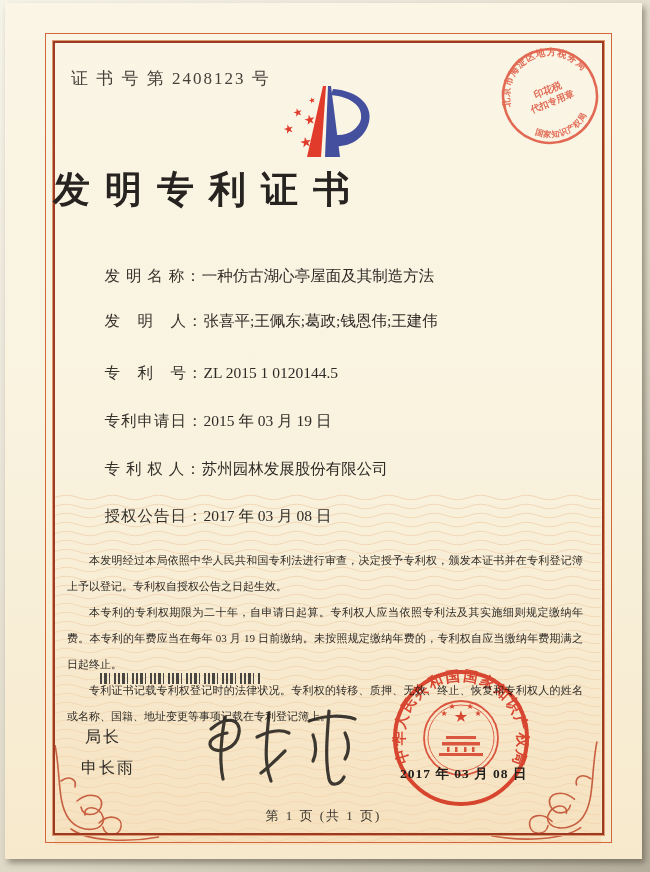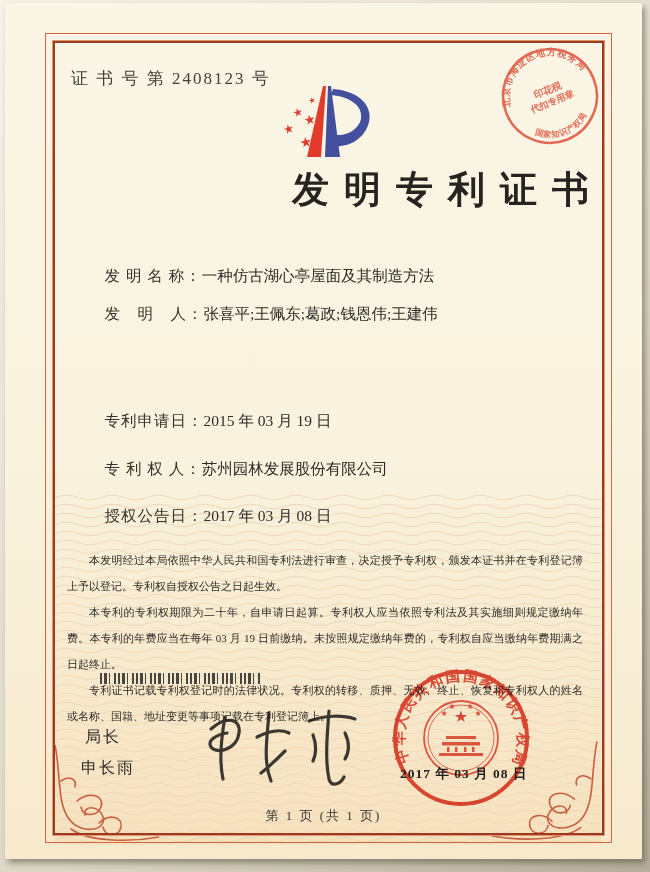--- a/index.html
+++ b/index.html
@@ -22,21 +22,21 @@
     border:2.5px solid #9e3a22;box-shadow:0 0 0 1px #dd9a70;z-index:3;pointer-events:none;
   }
   .waves{position:absolute;left:50px;top:490px;width:546px;height:352px;z-index:1;opacity:.65;}
   .ornament{position:absolute;z-index:2;}
   .cert-no{
     position:absolute;left:66px;top:64px;font-size:17px;letter-spacing:2px;
     color:#45413a;z-index:4;
   }
   .logo{position:absolute;left:256px;top:70px;width:120px;height:92px;z-index:4;}
   .title{
-    position:absolute;left:48px;right:38px;top:162px;text-align:right;
+    position:absolute;left:48px;right:38px;top:162px;text-align:left;
     font-size:37px;font-weight:600;letter-spacing:15px;color:#262320;z-index:4;
   }
   .row{position:absolute;left:84px;font-size:15.5px;color:#35322c;z-index:4;white-space:pre;}
   .row .lbl{display:inline-block;min-width:97px;letter-spacing:1px;}
   .row .val{color:#2e2b27;}
   .paras{
     position:absolute;left:62px;width:516px;top:512px;z-index:4;
     font-size:11px;line-height:26px;color:#2f2b26;text-align:justify;margin-top:32px;
   }
   .paras p{margin:0;text-indent:2em;}
@@ -113,22 +113,25 @@
     <text x="49" y="51" font-size="13" fill="#e13b2c" text-anchor="middle" transform="rotate(-12 49 48)">★</text>
     <text x="28" y="60" font-size="12" fill="#e13b2c" text-anchor="middle" transform="rotate(-15 28 57)">★</text>
     <text x="45" y="74" font-size="14" fill="#e13b2c" text-anchor="middle" transform="rotate(-10 45 70)">★</text>
   </svg>
 
   <div class="title">发明专利证书</div>
 
   <div class="row" style="top:245px;">
     <span class="lbl">发 明 名 称：</span><span class="val">一种仿古湖心亭屋面及其制造方法</span>
   </div>
-  <div class="row" style="top:283px;text-align:center;">
+  <div class="row" style="top:290px;text-align:center;">
     <span class="lbl">发　明　人：</span><span class="val">张喜平;王佩东;葛政;钱恩伟;王建伟</span>
+  </div>
+  <div class="row" style="top:342px;">
+    <span class="lbl">专　利　号：</span><span class="val">ZL 2015 1 0120144.5</span>
   </div>
   <div class="row" style="top:390px;">
     <span class="lbl">专利申请日：</span><span class="val">2015 年 03 月 19 日</span>
   </div>
   <div class="row" style="top:438px;">
     <span class="lbl">专 利 权 人：</span><span class="val">苏州园林发展股份有限公司</span>
   </div>
   <div class="row" style="top:485px;">
     <span class="lbl">授权公告日：</span><span class="val">2017 年 03 月 08 日</span>
   </div>

